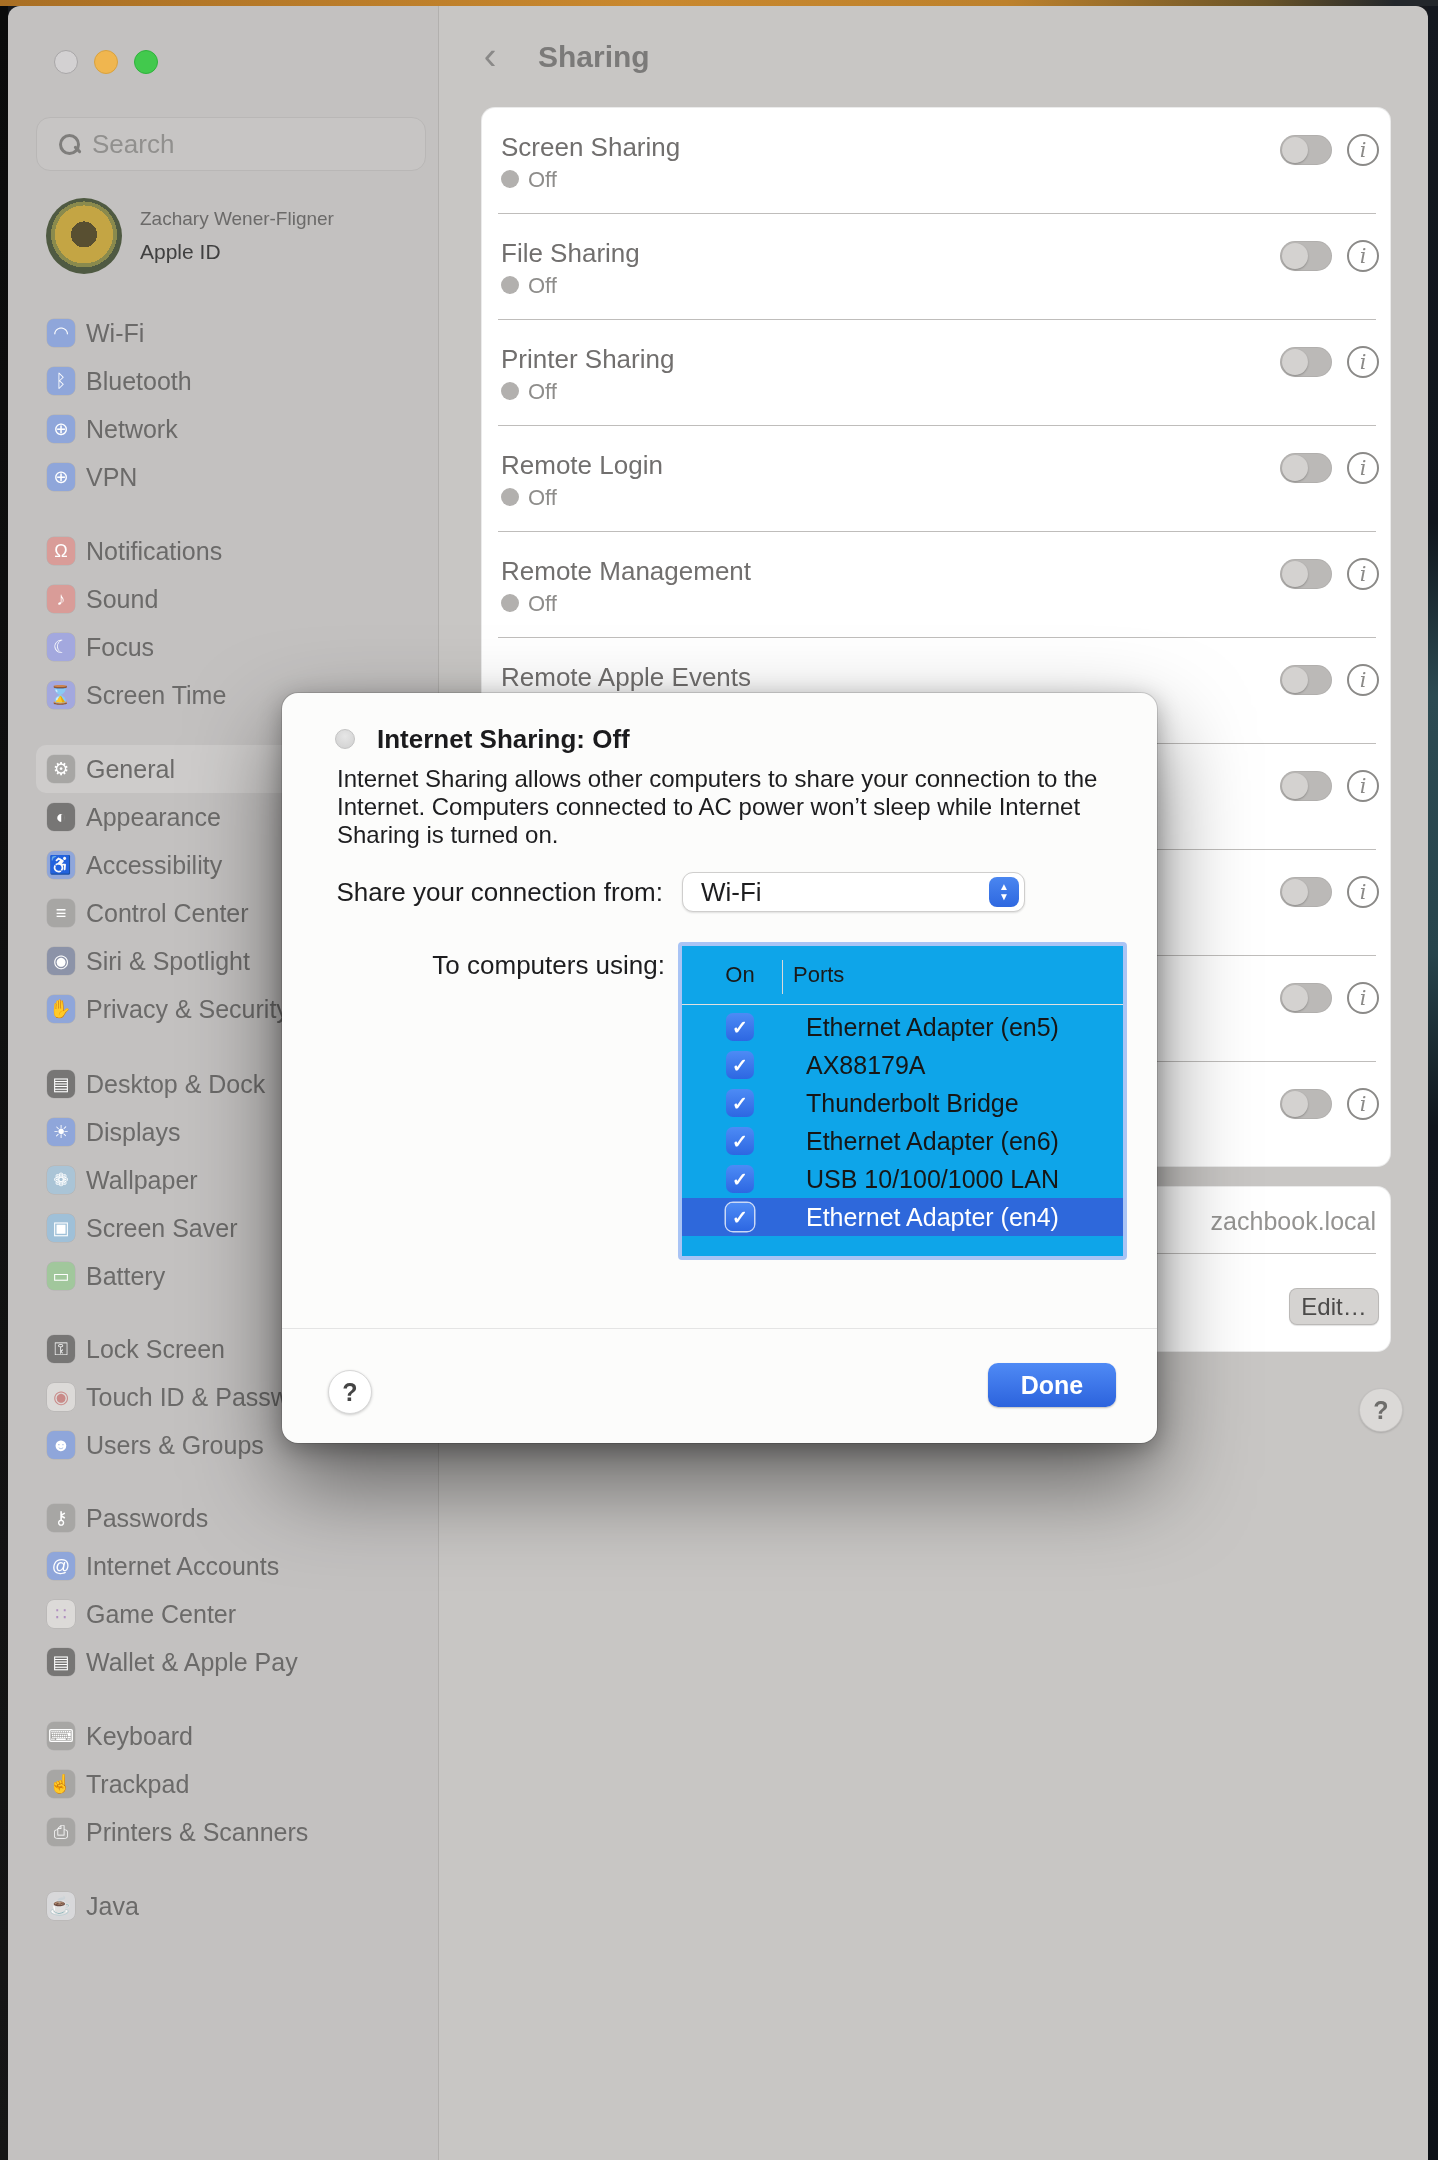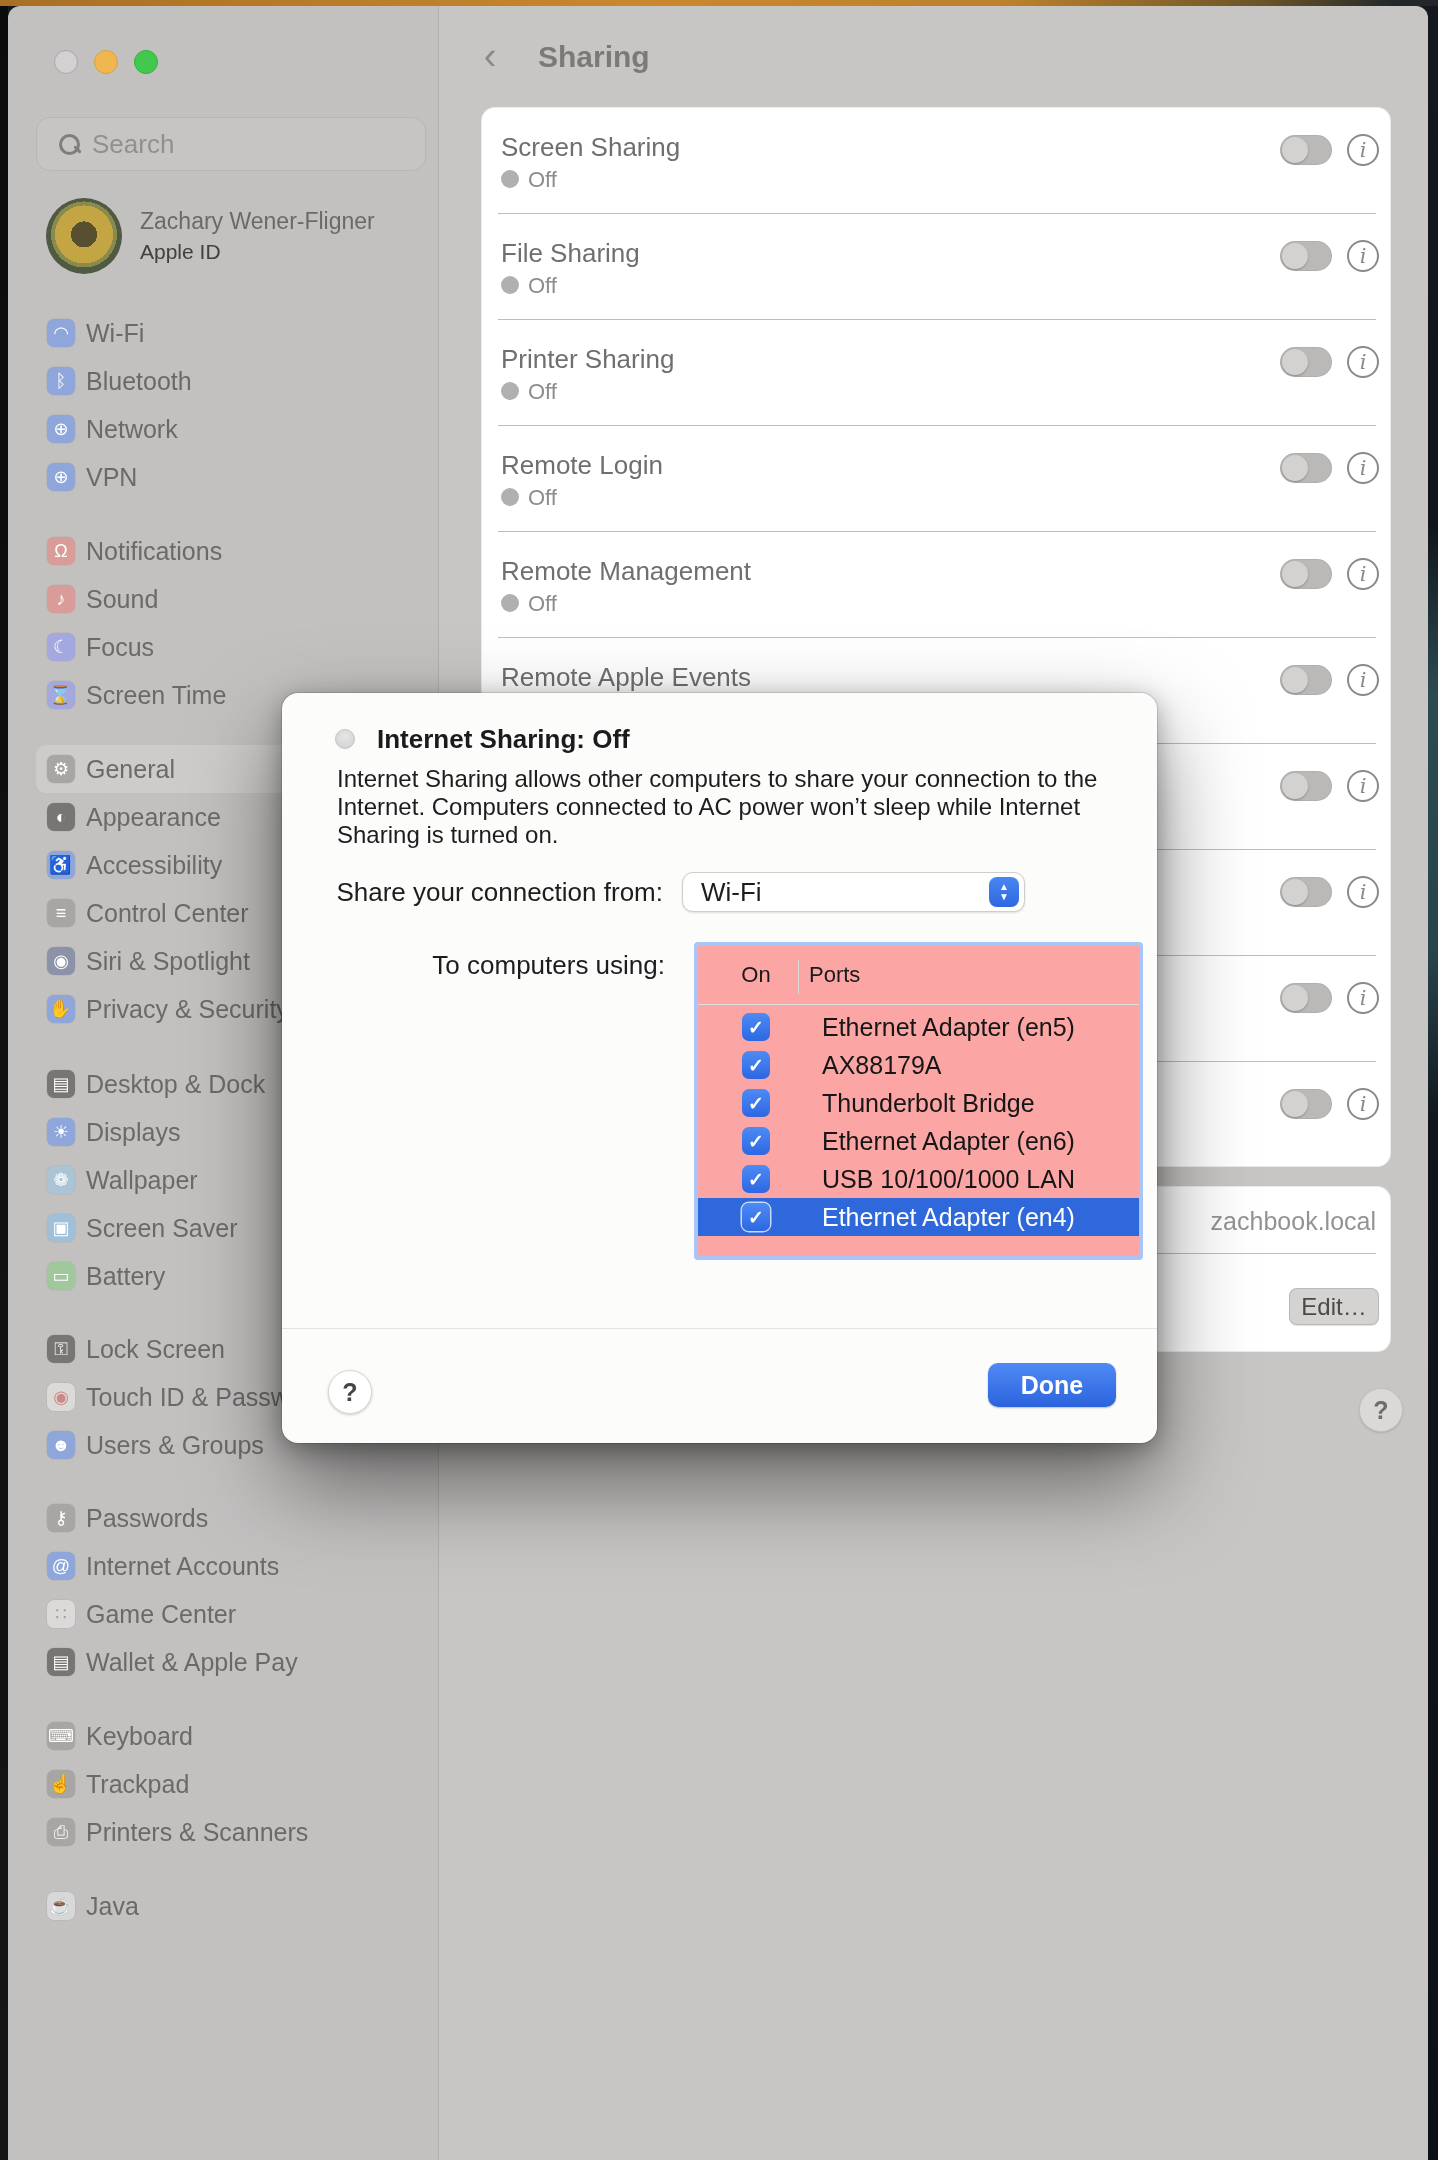--- a/index.html
+++ b/index.html
@@ -33,21 +33,21 @@
   .mag::before { content:""; position:absolute; left:0; top:0; width:15px; height:15px;
     border:3px solid #7f7e7c; border-radius:50%; }
   .mag::after { content:""; position:absolute; left:14px; top:14px; width:9px; height:3px;
     background:#7f7e7c; border-radius:2px; transform:rotate(45deg); }
   .search-text { margin-left:13px; font-size:26px; color:#91908e; }
   .search input { position:absolute; opacity:0; pointer-events:none; }
 
   
   .avatar { left:38px; top:192px; width:76px; height:76px; border-radius:50%;
     background:radial-gradient(circle at 50% 48%, #584f31 0 13px, #c4a544 13px 29px, #8a8a4d 29px 33px, #4f5a42 33px); }
-  .profile-name { left:132px; top:202px; font-size:23px; color:#6b6a69; }
+  .profile-name { left:132px; top:202px; font-size:19px; color:#6b6a69; }
   .profile-sub  { left:132px; top:234px; font-size:21px; color:#404040; }
 
   
   .group { left:28px; width:382px; }
   .side-item { position:relative; height:48px; display:flex; align-items:center; border-radius:10px; }
   .side-item.selected { background:#cecccb; }
   .tile { width:28px; height:28px; margin-left:11px; border-radius:7px; flex:0 0 auto;
     display:flex; align-items:center; justify-content:center;
     font-size:18px; line-height:1; color:#fff; box-shadow:0 0 0 .5px rgba(0,0,0,.08); }
   .side-label { margin-left:11px; font-size:25px; color:#6b6a69; white-space:nowrap; }
@@ -100,22 +100,22 @@
 
   .dropdown { position:absolute; left:400px; top:179px; width:343px; height:40px; background:#ffffff;
     border:1px solid #cfcecd; border-radius:11px; box-shadow:0 1px 2px rgba(0,0,0,.12);
     display:flex; align-items:center; }
   .dd-value { margin-left:18px; font-size:26px; color:#1d1d1f; }
   .stepper { position:absolute; right:5px; top:4px; width:30px; height:30px; border-radius:8px;
     background:linear-gradient(#4a86f0,#2e68e0); display:flex; flex-direction:column;
     align-items:center; justify-content:center; color:#fff; }
   .stepper span { font-size:10px; line-height:10px; }
 
-  .ports-table { position:absolute; left:412px; top:249px; width:449px; height:318px;
-    border:4px solid #a9c4f5; border-radius:4px; background:#fca5a5; }
+  .ports-table { position:absolute; left:396px; top:249px; width:449px; height:318px;
+    border:4px solid #a9c4f5; border-radius:4px; background:#0ea5e9; }
   .pt-head { position:absolute; left:0; top:0; width:100%; height:58px; }
   .pt-on { position:absolute; left:26px; top:16px; width:64px; text-align:center; font-size:22px; color:#1a1a1a; }
   .pt-ports { position:absolute; left:111px; top:16px; font-size:22px; color:#1a1a1a; }
   .pt-coldiv { position:absolute; left:100px; top:14px; width:1px; height:34px; background:#d9d9d9; }
   .pt-headsep { position:absolute; left:0; top:58px; width:100%; height:1px; background:#e0e0e0; }
   .pt-rows { position:absolute; left:0; top:62px; width:100%; }
   .pt-row { position:relative; height:38px; display:flex; align-items:center; }
   .pt-row.selected { background:#2e68db; }
   .pt-row.selected .pt-name { color:#ffffff; }
   .cbx { width:28px; height:28px; margin-left:44px; border-radius:7px;

